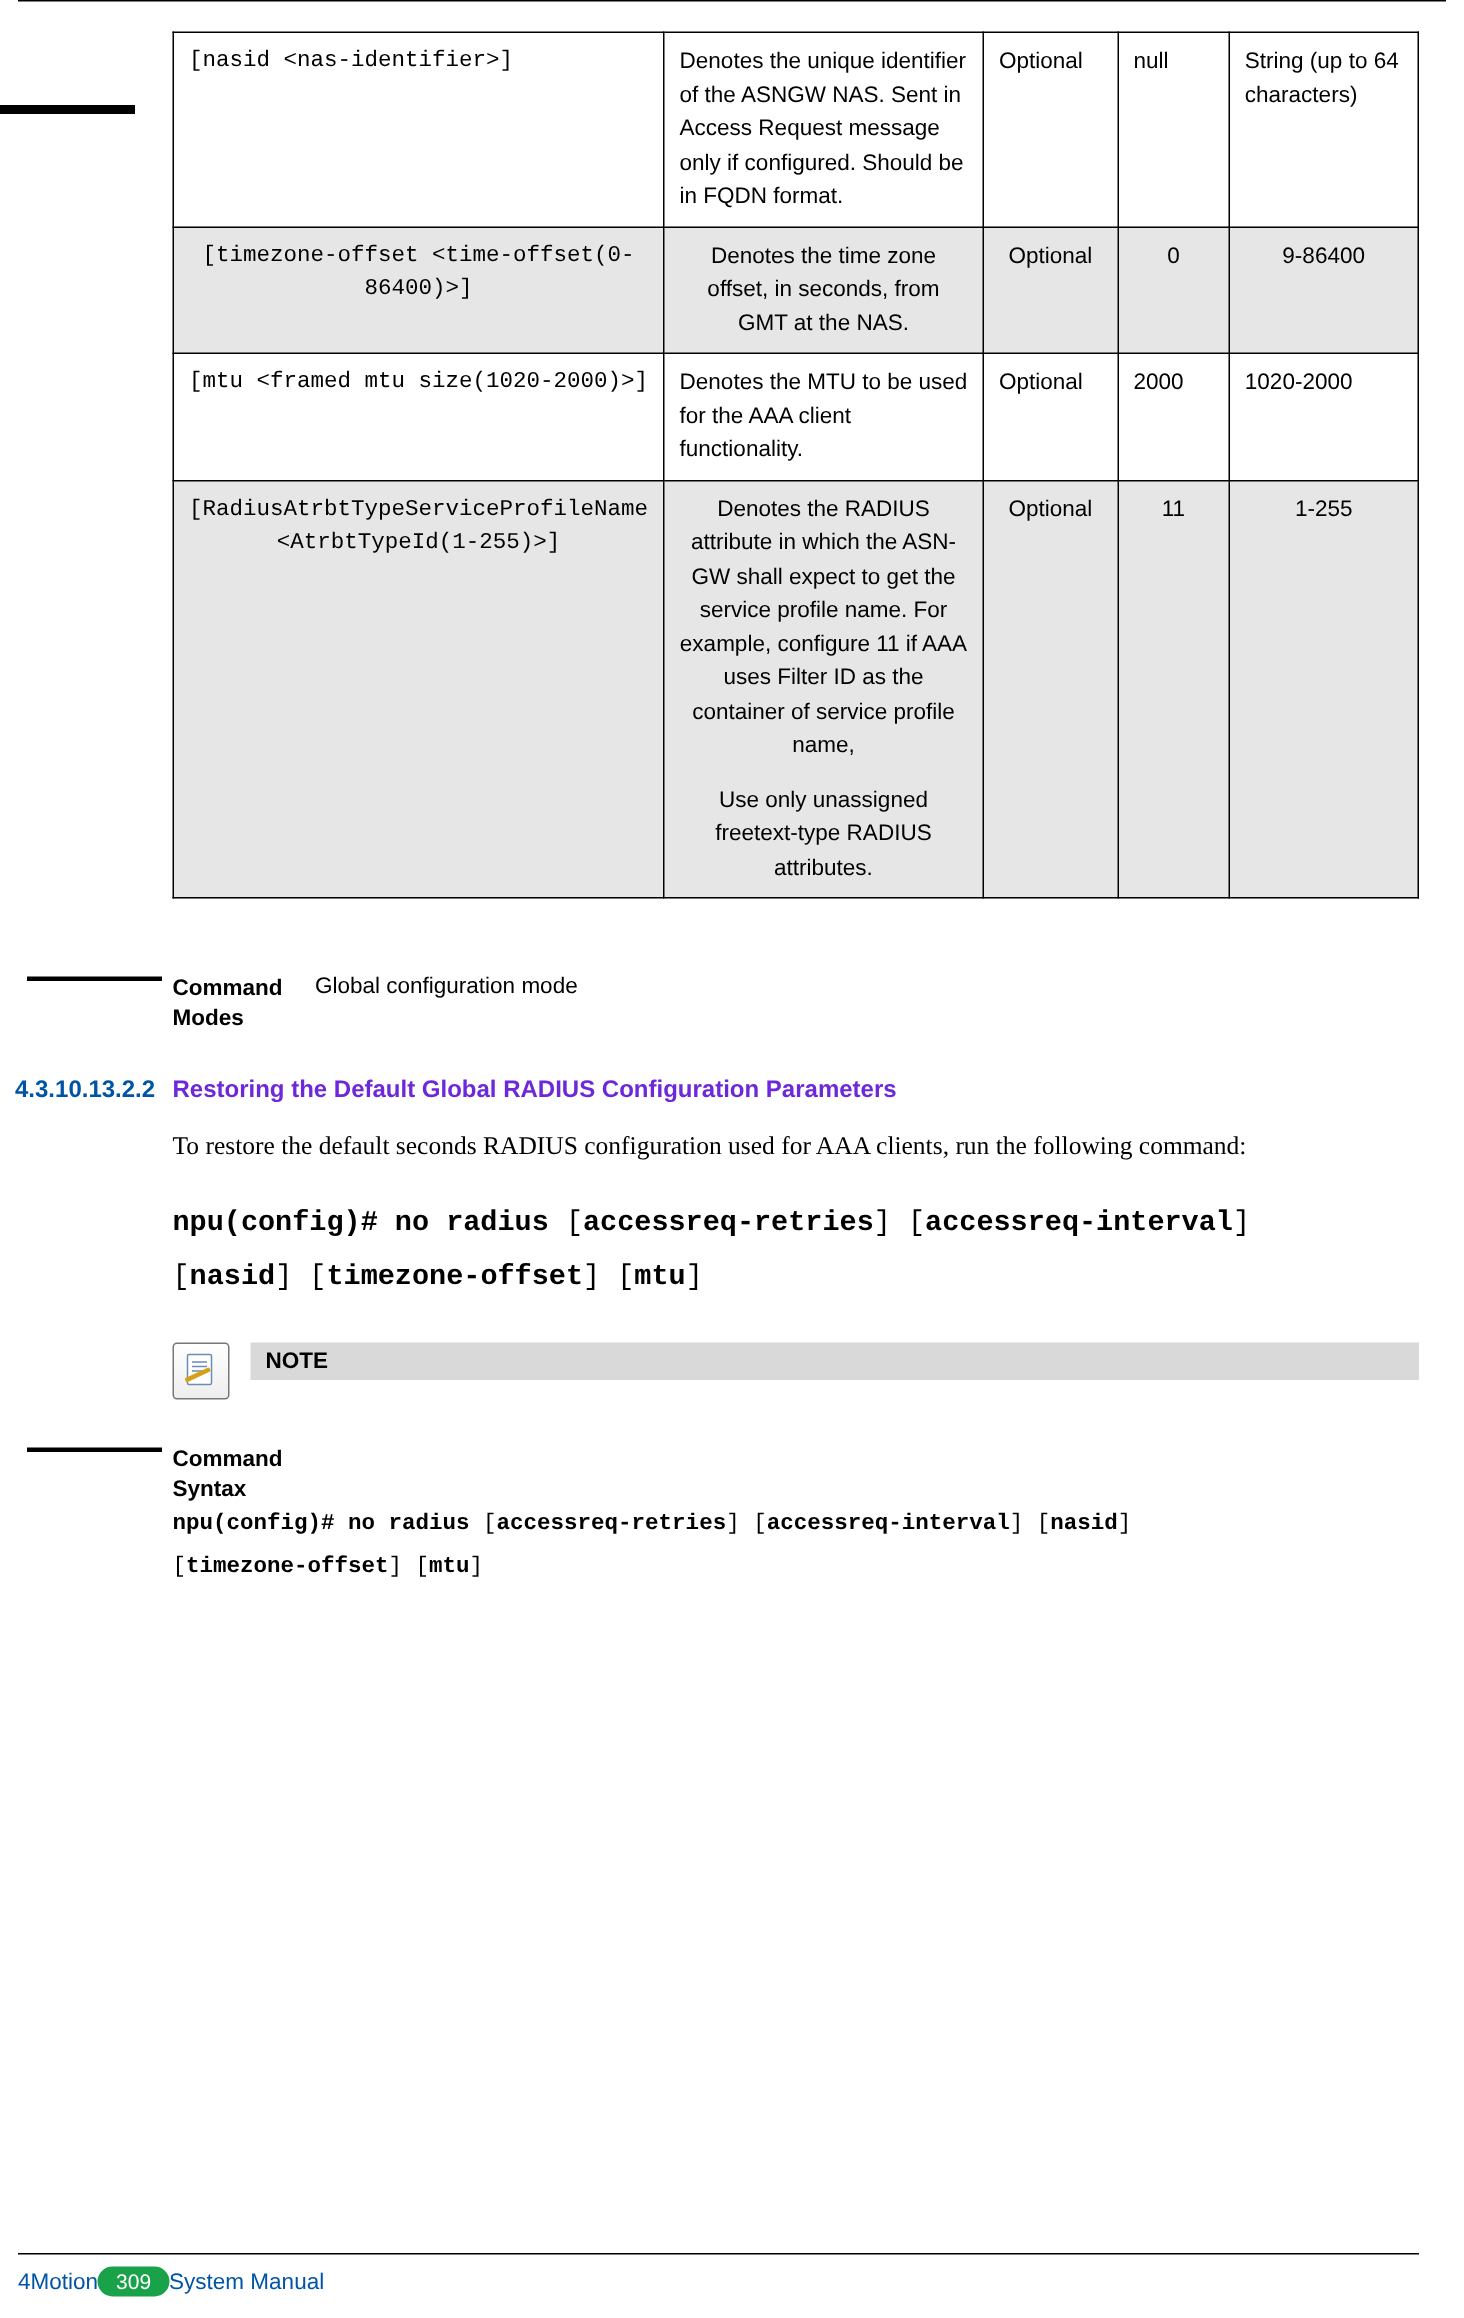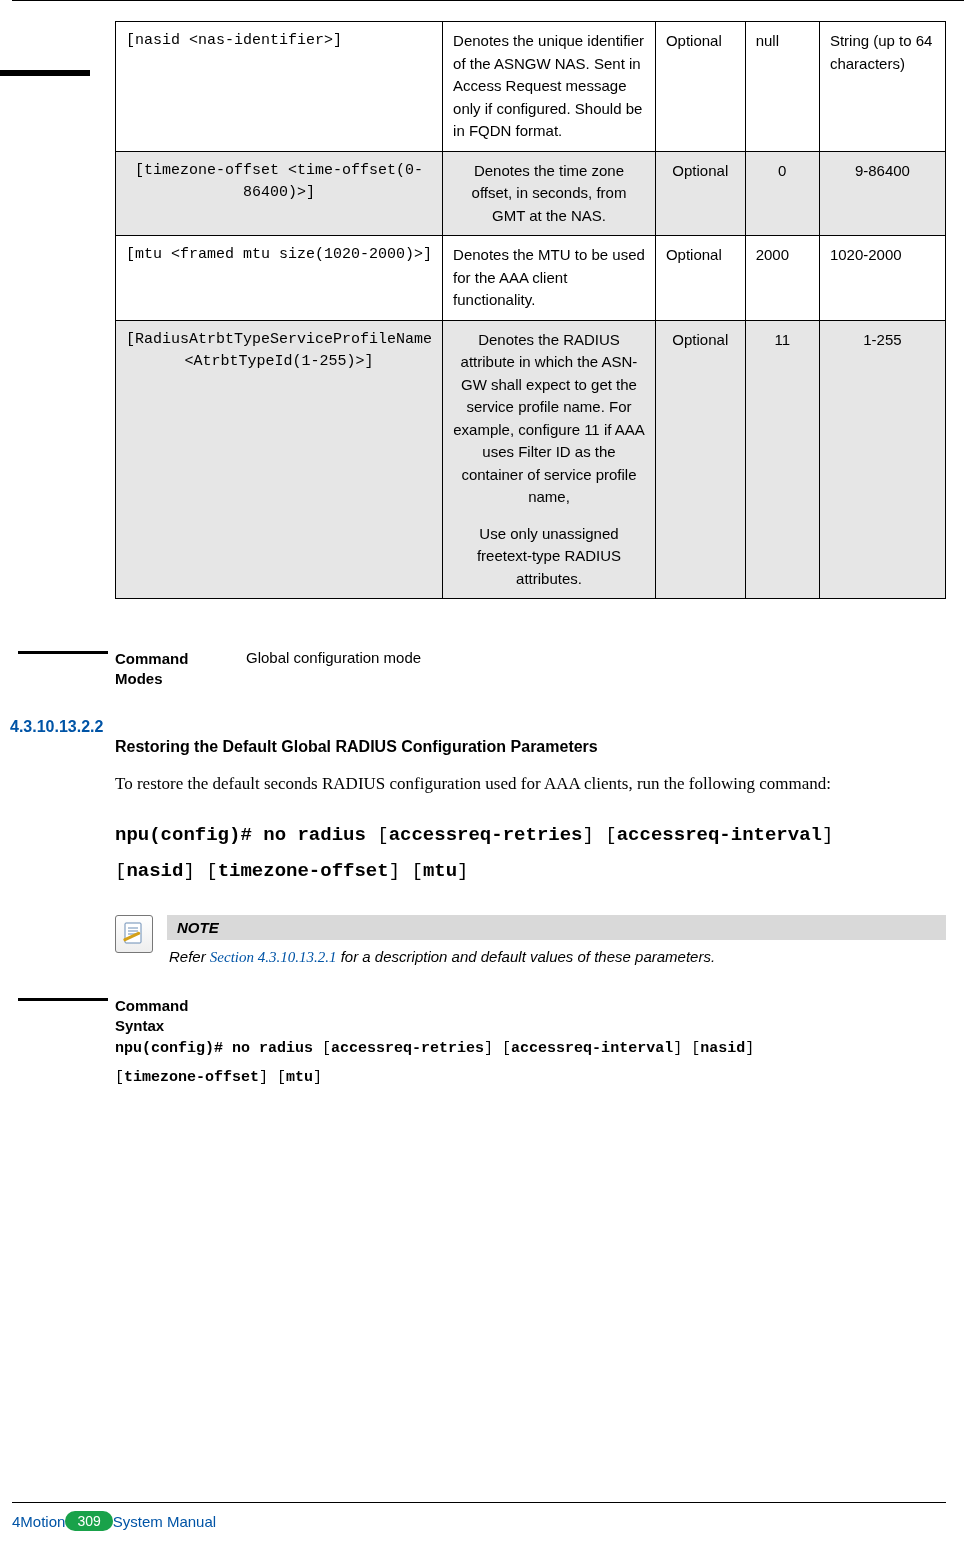--- a/index.html
+++ b/index.html
@@ -13,35 +13,35 @@
   table.params { width: 100%; border-collapse: collapse; margin-bottom: 50px; }
   table.params td { border: 1px solid #000; padding: 8px 10px; vertical-align: top; font-size: 15px; line-height: 1.5; }
   table.params tr.grey td { background: #e6e6e6; text-align: center; }
   td.col-param { width: 150px; font-family: "Courier New", monospace; font-size: 14px; }
   td.col-desc { width: 300px; }
   td.col-presence { width: 100px; }
   td.col-default { width: 90px; }
   td.col-range { width: 150px; }
   .desc-extra { margin-top: 14px; }
 
-  .cmd-modes-wrap { display: flex; align-items: flex-start; margin-bottom: 30px; gap: 36px; }
+  .cmd-modes-wrap { display: flex; align-items: flex-start; margin-bottom: 30px; }
   .cmd-modes-bar { width: 90px; border-top: 3px solid #000; margin-right: 0; position: absolute; left: 18px; margin-top:2px; }
   .cmd-label { width: 95px; font-weight: bold; font-size: 15px; line-height: 1.3; padding-right: 10px; flex-shrink:0; }
   .cmd-value { font-size: 15px; }
 
   .section-num-title { display: flex; margin-bottom: 14px; margin-left: -105px;}
   .sec-num { color: #0054a6; font-weight: bold; font-size: 16px; width:105px; }
-  .sec-title { color: #000000; font-weight: bold; font-size: 16px; margin-top: 20px; }
+  .sec-title { color: #6d28d9; font-weight: bold; font-size: 16px; }
   .body-text { font-family: Georgia, 'Times New Roman', serif; font-size: 17px; line-height: 1.6; margin-bottom: 20px; }
   .mono-block { font-family: "Courier New", monospace; font-weight: bold; font-size: 19px; line-height: 1.9; margin-bottom: 26px; }
   .mono-block .nb { font-weight: normal; }
 
   .note-box { display: flex; align-items: flex-start; margin-bottom: 30px; }
   .note-icon { width: 38px; height: 38px; margin-right: 14px; flex-shrink:0; border:1px solid #777; border-radius:3px; display:flex; align-items:center; justify-content:center; font-family: Georgia, serif; font-style: italic; font-size:22px; color:#1a4ea0; background: linear-gradient(#fff,#eee);}
-  .note-right { flex:1;font-style:italic; }
+  .note-right { flex:1; }
   .note-bar { background: #d9d9d9; font-weight: bold; padding: 4px 10px 4px 10px; font-size: 15px; margin-bottom: 8px;}
   .note-text { font-size: 15px; padding-left:2px;}
   .link { color: #0054a6; font-family: Georgia, serif; }
 
   .syntax-block { display:flex; align-items:flex-start; margin-bottom:40px;flex-direction:column; }
   .syntax-bar { width: 90px; border-top: 3px solid #000; position:absolute; left:18px; margin-top:2px;}
   .syntax-code { font-family:"Courier New", monospace; font-weight:bold; font-size:15px; line-height:1.9; flex:1;}
   .syntax-code .nb { font-weight: normal;}
 
   .footer { position:absolute; bottom:14px; left:0; width:100%; padding:0 30px 0 12px;}
@@ -118,23 +118,20 @@
       <svg width="30" height="30" viewBox="0 0 30 30">
         <rect x="6" y="4" width="16" height="20" rx="1" fill="#fff" stroke="#6b8db5" stroke-width="1"></rect>
         <line x1="9" y1="9" x2="19" y2="9" stroke="#6b8db5" stroke-width="1"></line>
         <line x1="9" y1="12" x2="19" y2="12" stroke="#6b8db5" stroke-width="1"></line>
         <line x1="9" y1="15" x2="19" y2="15" stroke="#6b8db5" stroke-width="1"></line>
         <rect x="4" y="20" width="18" height="3" rx="1" fill="#d4a017" transform="rotate(-25 4 20)"></rect>
       </svg>
     </div>
     <div class="note-right">
       <div class="note-bar">NOTE</div>
-      <div class="note-text">
-        <span>Refer </span><span class="link">Section 4.3.10.13.2.1</span><span> for a description and default values of these parameters.</span>
-      </div>
     </div>
   </div>
 
   <div class="syntax-block">
     <div class="syntax-bar"></div>
     <div class="cmd-label">Command Syntax</div>
     <div class="syntax-code">
       <span>npu(config)# no radius </span><span class="nb">[</span><span>accessreq-retries</span><span class="nb">] [</span><span>accessreq-interval</span><span class="nb">] [</span><span>nasid</span><span class="nb">]</span><br>
       <span class="nb">[</span><span>timezone-offset</span><span class="nb">] [</span><span>mtu</span><span class="nb">]</span>
     </div>

